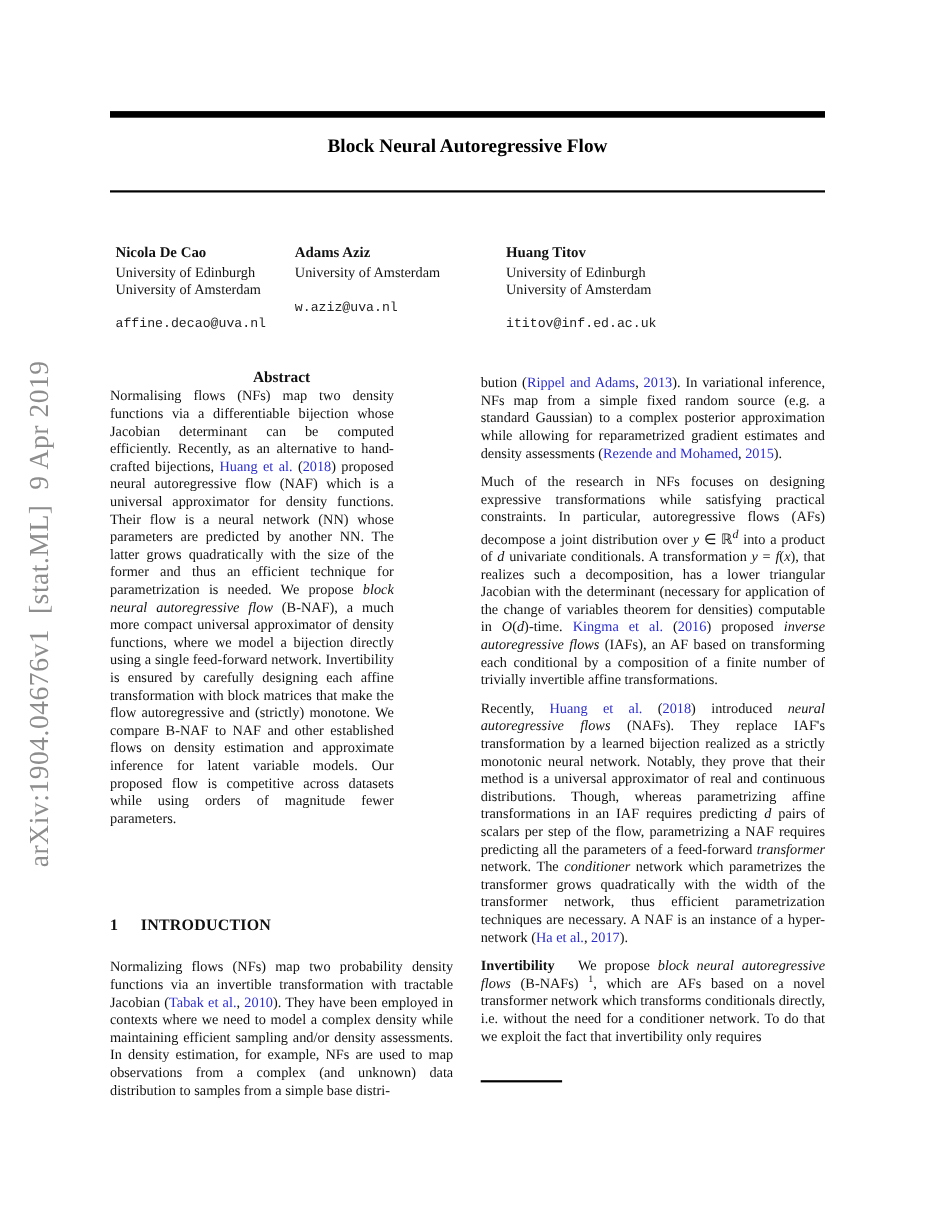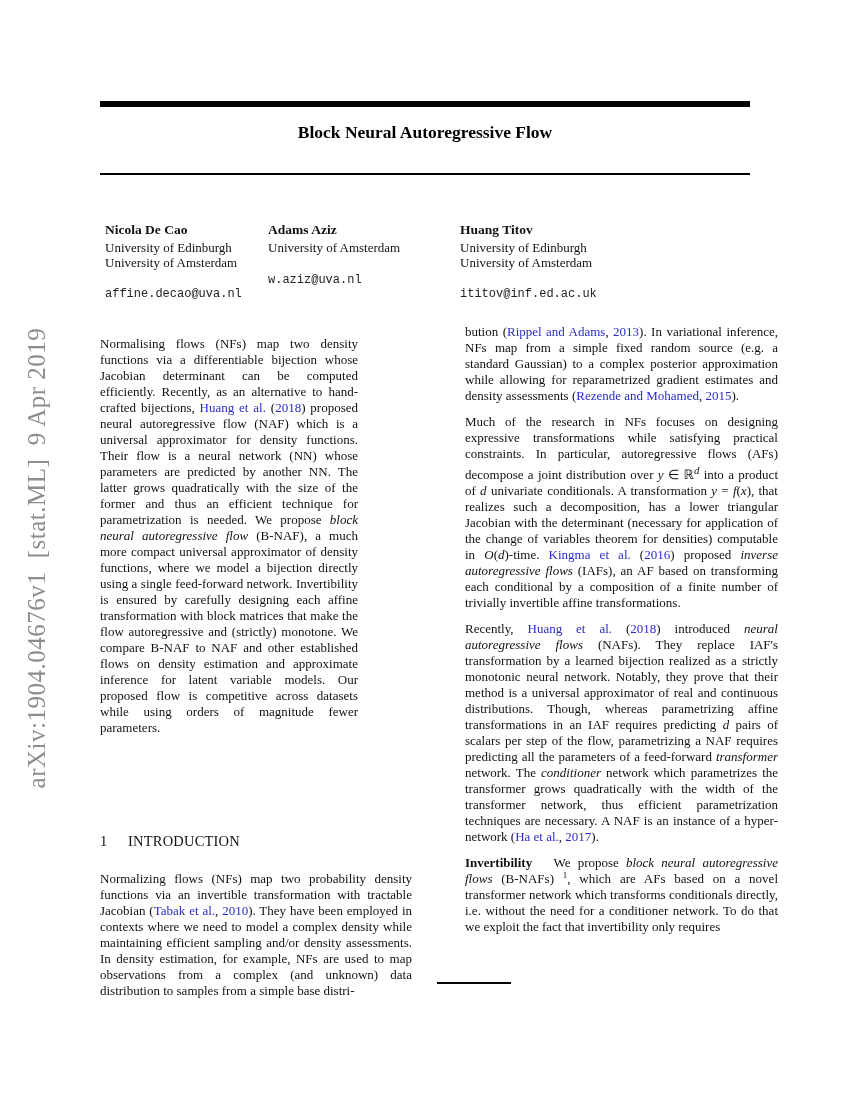--- a/index.html
+++ b/index.html
@@ -67,27 +67,27 @@
     margin: 0;
     text-align: justify;
     font-size: 13px;
     line-height: 16px;
     hyphens: auto;
     -webkit-hyphens: auto;
   }
 
   .section-heading {
     position: absolute; left: 100px; top: 833px; margin: 0;
-    font-size: 14.5px; font-weight: normal; letter-spacing: 0.2px;
+    font-size: 14.5px; font-weight: bold; letter-spacing: 0.2px;
   }
   .sec-num { display: inline-block; min-width: 28px; }
 
   .intro-paragraph { position: absolute; left: 100px; top: 871px; width: 312px; }
 
-  .col-right { position: absolute; left: 437px; top: 324px; width: 313px; margin-left: 28px; }
+  .col-right { position: absolute; left: 437px; top: 340px; width: 313px; }
   .col-right p.justified { margin-bottom: 10px; }
 
   
   .cite { color: #2b2bcc; }
   i { font-style: italic; }
   sup.fn { font-size: 9px; vertical-align: super; line-height: 0; }
 
   
   .footnote-rule { position: absolute; left: 437px; top: 982px; width: 74px; height: 2px; background: #000; }
   .footnote-text {
@@ -130,20 +130,21 @@
   </div>
 
   <div class="author author-3">
     <div class="author-name">Huang Titov</div>
     <div class="author-affil">University of Edinburgh</div>
     <div class="author-affil">University of Amsterdam</div>
     <div class="author-email">ititov@inf.ed.ac.uk</div>
   </div>
 
   <div class="col-left-abstract">
+    <h2 class="abstract-heading">Abstract</h2>
     <p class="abstract-text justified">Normalising flows (NFs) map two density functions via a differentiable bijection whose Jacobian determinant can be computed efficiently. Recently, as an alternative to hand-crafted bijections, <span class="cite">Huang et al.</span> (<span class="cite">2018</span>) proposed neural autoregressive flow (NAF) which is a universal approximator for density functions. Their flow is a neural network (NN) whose parameters are predicted by another NN. The latter grows quadratically with the size of the former and thus an efficient technique for parametrization is needed. We propose <i>block neural autoregressive flow</i> (B-NAF), a much more compact universal approximator of density functions, where we model a bijection directly using a single feed-forward network. Invertibility is ensured by carefully designing each affine transformation with block matrices that make the flow autoregressive and (strictly) monotone. We compare B-NAF to NAF and other established flows on density estimation and approximate inference for latent variable models. Our proposed flow is competitive across datasets while using orders of magnitude fewer parameters.</p>
   </div>
 
   <h2 class="section-heading">
     <span class="sec-num">1</span><span class="sec-title">INTRODUCTION</span>
   </h2>
 
   <p class="intro-paragraph justified">Normalizing flows (NFs) map two probability density functions via an invertible transformation with tractable Jacobian (<span class="cite">Tabak et al.</span>, <span class="cite">2010</span>). They have been employed in contexts where we need to model a complex density while maintaining efficient sampling and/or density assessments. In density estimation, for example, NFs are used to map observations from a complex (and unknown) data distribution to samples from a simple base distri-</p>
 
   <div class="col-right">

